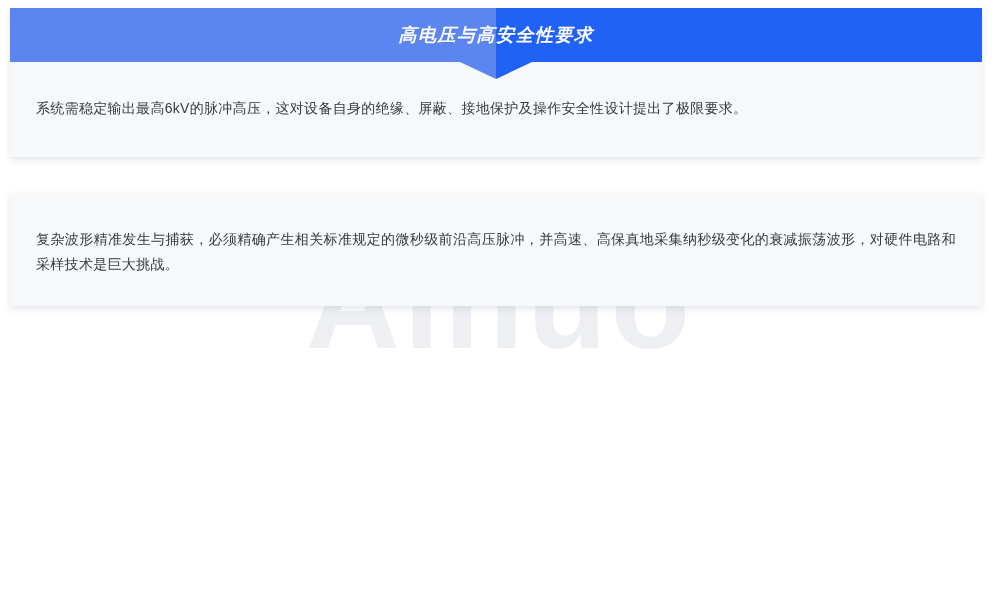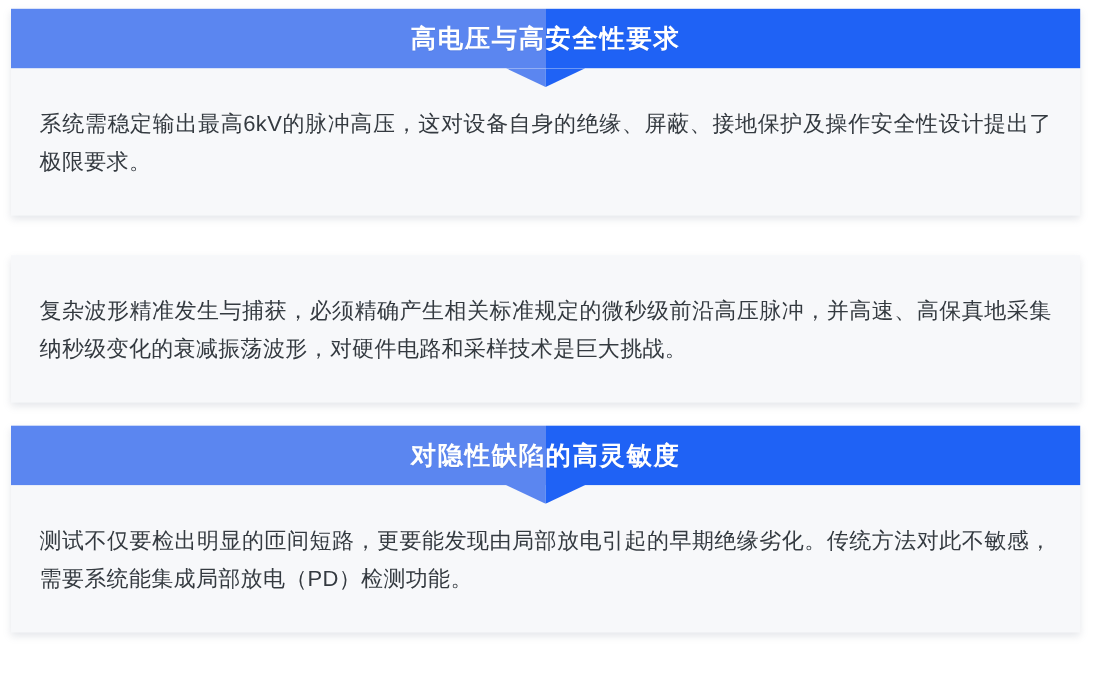--- a/index.html
+++ b/index.html
@@ -59,26 +59,27 @@
                 #5b86f0 0%, #5b86f0 50%,
                 #1f62f5 50%, #1f62f5 100%);
     display: flex;
     align-items: center;
     justify-content: center;
     z-index: 2;
   }
 
   .card-title {
     color: #ffffff;
-    font-size: 23px;
+    font-size: 18px;
     font-weight: 700;
     letter-spacing: 1.5px;
     line-height: 1;
     white-space: nowrap;
     text-shadow: 0 1px 1px rgba(0,0,0,.06);
+    font-style: italic;
   }
 
   
   .notch {
     position: absolute;
     left: 50%;
     top: 54px;
     transform: translateX(-50%);
     width: 72px;
     height: 17px;
@@ -90,21 +91,21 @@
   .card-body {
     position: relative;
     z-index: 1;
     padding: 34px 26px 30px 26px;
     box-sizing: border-box;
   }
 
   .card-body p {
     margin: 0;
     color: #343a40;
-    font-size: 20px;
+    font-size: 14px;
     line-height: 1.75;
     letter-spacing: .3px;
     text-align: justify;
     text-justify: inter-ideograph;
     font-weight: 400;
   }
 
   
   .card-1 .card-body { min-height: 95px; }
   .card-2 .card-body { min-height: 108px; margin-top: 36px; }
@@ -131,28 +132,14 @@
       <p>系统需稳定输出最高6kV的脉冲高压，这对设备自身的绝缘、屏蔽、接地保护及操作安全性设计提出了极限要求。</p>
     </div>
   </section>
 
   <section class="card card-2">
     <div class="card-body">
       <p>复杂波形精准发生与捕获，必须精确产生相关标准规定的微秒级前沿高压脉冲，并高速、高保真地采集纳秒级变化的衰减振荡波形，对硬件电路和采样技术是巨大挑战。</p>
     </div>
   </section>
 
-  <section class="card card-3">
-    <div class="card-header">
-      <div class="card-title">对隐性缺陷的高灵敏度</div>
-      <div class="notch">
-        <svg width="72" height="17" viewBox="0 0 72 17" xmlns="http://www.w3.org/2000/svg">
-          <polygon points="0,0 36,0 36,17" fill="#5b86f0"></polygon>
-          <polygon points="36,0 72,0 36,17" fill="#1f62f5"></polygon>
-        </svg>
-      </div>
-    </div>
-    <div class="card-body">
-      <p>测试不仅要检出明显的匝间短路，更要能发现由局部放电引起的早期绝缘劣化。传统方法对此不敏感，需要系统能集成局部放电（PD）检测功能。</p>
-    </div>
-  </section>
 
 </div>
 
 </body></html>

